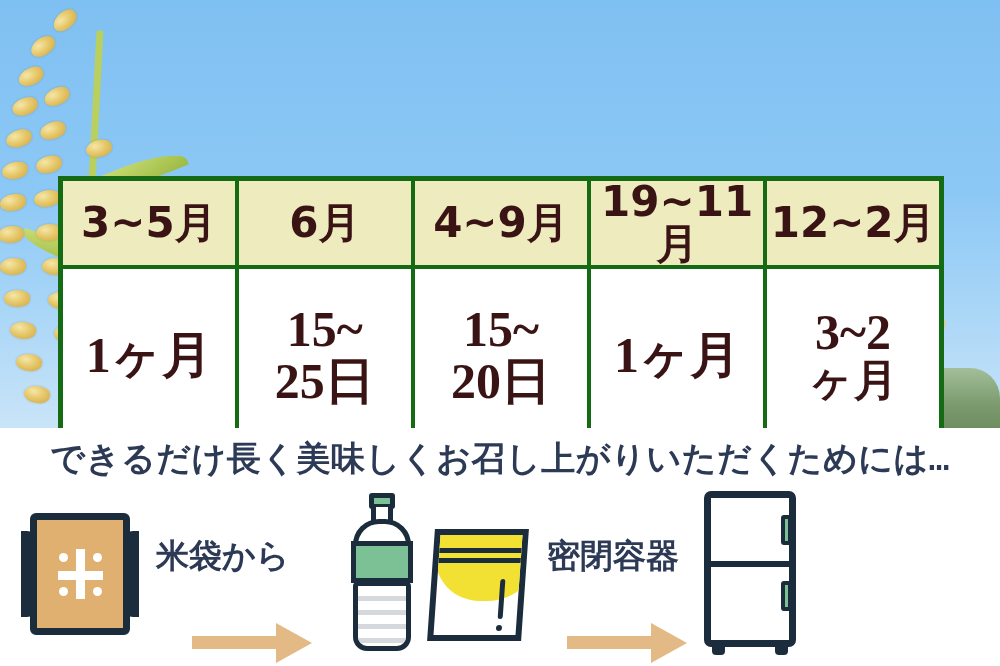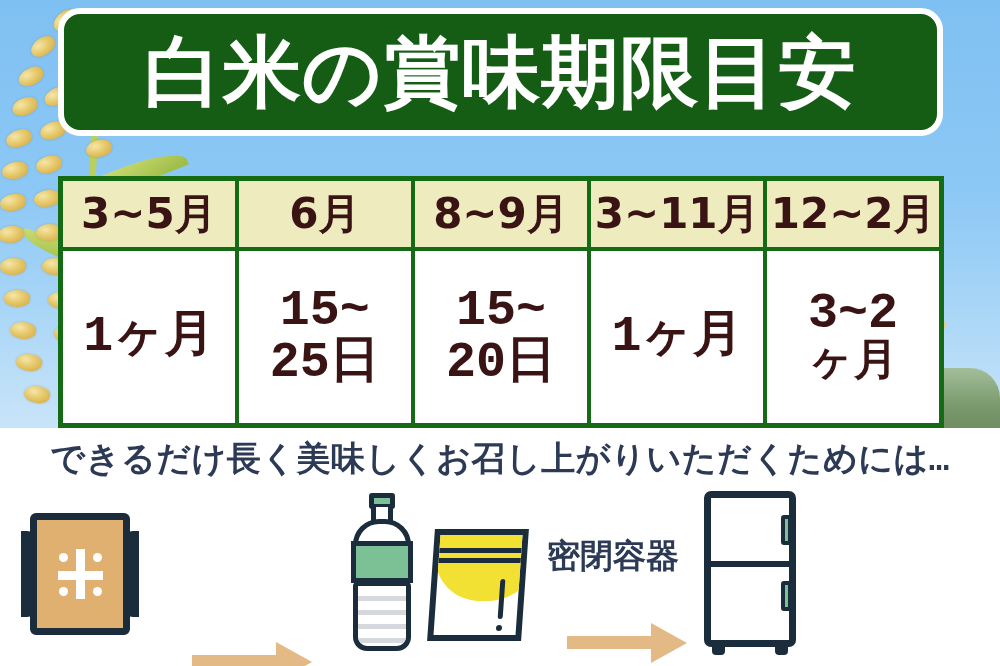--- a/index.html
+++ b/index.html
@@ -115,21 +115,21 @@
     font-weight: bold;
     line-height: 1;
     font-family: "DejaVu Sans", "Liberation Sans", sans-serif;
   }
   .shelf-table tbody td {
     background: #ffffff;
     height: 172px;
     font-size: 50px;
     font-weight: bold;
     line-height: 1.04;
-    font-family: Liberation Mono, monospace;
+    font-family: Liberation Serif, serif;
   }
   .cell-line { display: block; }
   .cell-line.small { font-size: 44px; }
 
   
   .bottom-panel {
     position: absolute;
     left: 0; top: 428px;
     width: 1000px; height: 238px;
     background: #ffffff;
@@ -383,31 +383,28 @@
 
       <div class="rice-ear" style="left:96px; top:150px; transform:rotate(-6deg);"></div>
       <div class="rice-ear" style="left:100px; top:196px; transform:rotate(2deg);"></div>
       <div class="rice-ear" style="left:104px; top:242px; transform:rotate(8deg);"></div>
       <div class="rice-ear" style="left:110px; top:288px; transform:rotate(12deg);"></div>
       <div class="rice-ear" style="left:118px; top:334px; transform:rotate(16deg);"></div>
       <div class="rice-ear" style="left:126px; top:380px; transform:rotate(18deg);"></div>
     </div>
   </div>
 
-  <div class="title-banner">
-    <div class="title-text">白米の賞味期限目安</div>
-  </div>
 
   <table class="shelf-table">
     <thead>
       <tr>
         <td>3~5月</td>
         <td>6月</td>
-        <td>8~9月</td>
-        <td>3~11月</td>
+        <td>4~9月</td>
+        <td>19~11月</td>
         <td>12~2月</td>
       </tr>
     </thead>
     <tbody>
       <tr>
         <td>
           <span class="cell-line">1ヶ月</span>
         </td>
         <td>
           <span class="cell-line">15~</span>
@@ -444,20 +441,21 @@
               <div class="v"></div>
               <div class="h"></div>
               <div class="d d1"></div>
               <div class="d d2"></div>
               <div class="d d3"></div>
               <div class="d d4"></div>
             </div>
           </div>
         </div>
         <div class="step-caption" style="margin-left:18px; margin-bottom:34px;">
+          <span class="cap-line">米袋から</span>
           <div class="arrow" style="left:36px; top:86px;">
             <div class="shaft"></div>
             <div class="head"></div>
           </div>
         </div>
       </div>
 
       <div class="step step-2">
         <div class="step-icons">
           <div class="icon-bottle">

